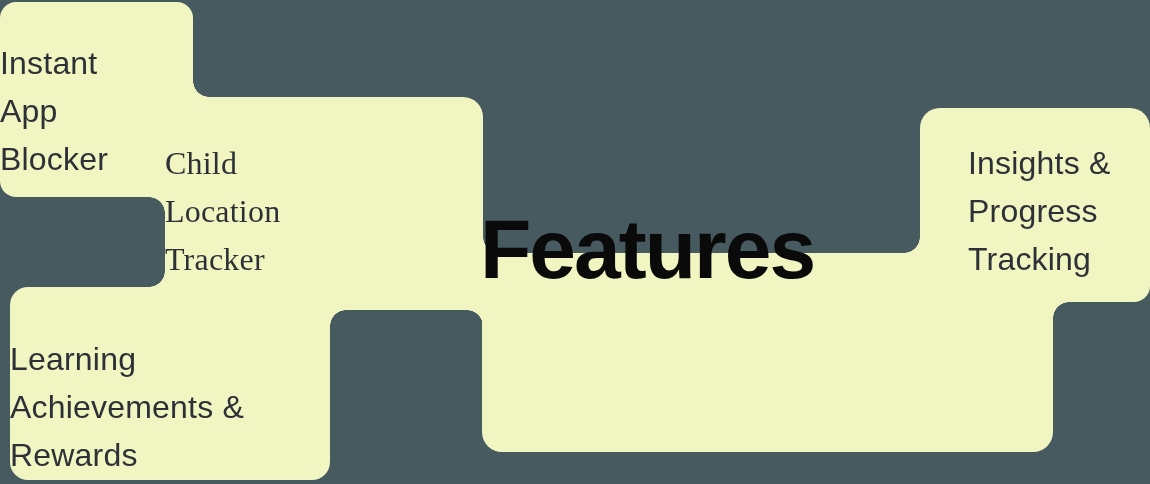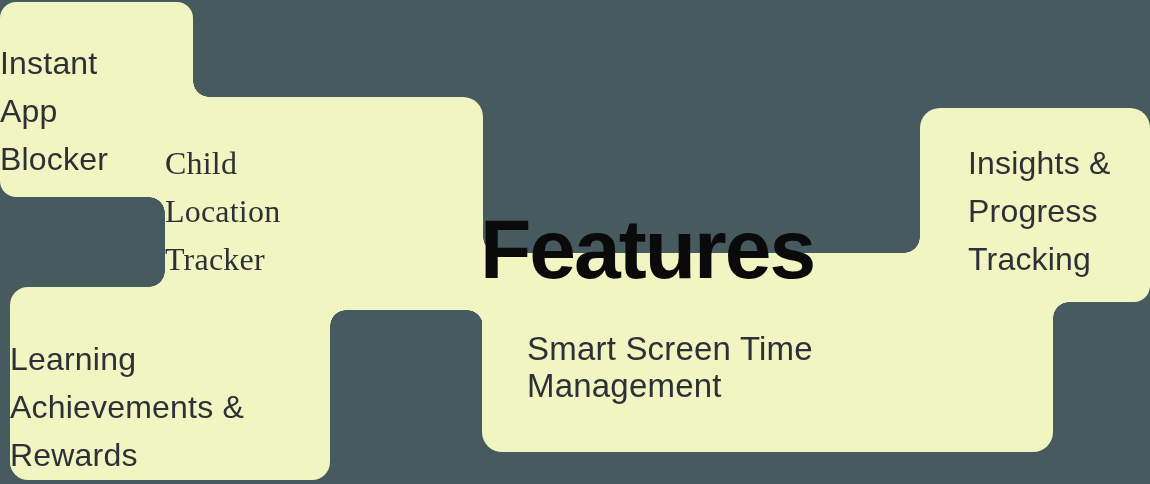--- a/index.html
+++ b/index.html
@@ -70,19 +70,17 @@
 
   <div class="label label-instant">Instant
 App
 Blocker</div>
   <div class="label label-child">Child
 Location
 Tracker</div>
   <div class="label label-learning">Learning
 Achievements &amp;
 Rewards</div>
-  <div class="label label-smart">Smart Screen Time
-Management</div>
   <div class="label label-insights">Insights &amp;
 Progress
 Tracking</div>
 
 </div>
 
 </body></html>

